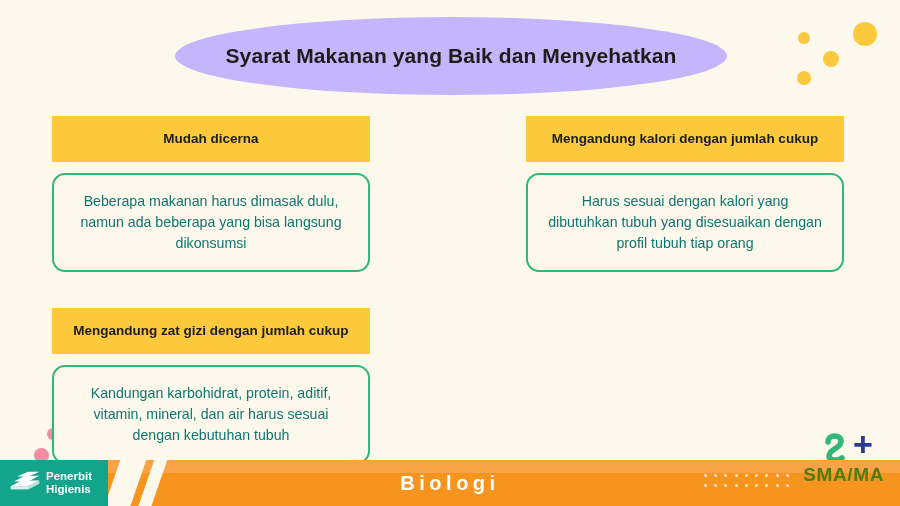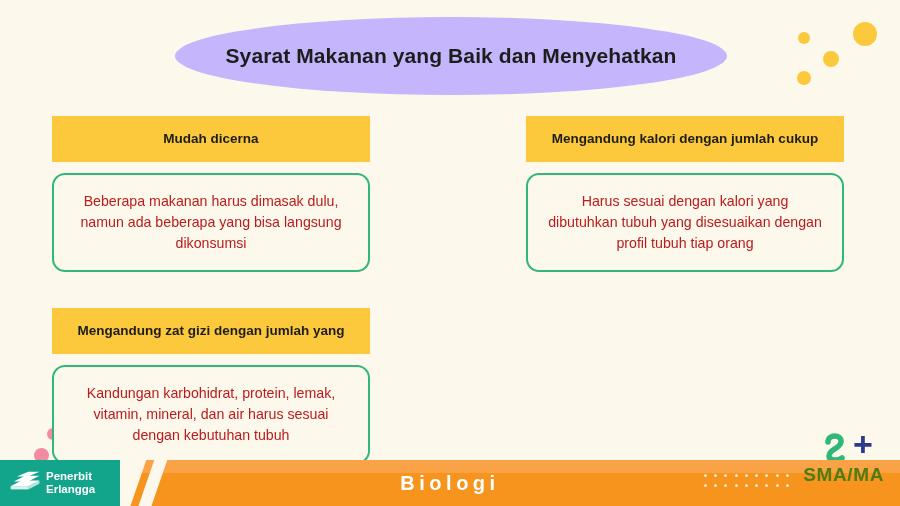--- a/index.html
+++ b/index.html
@@ -90,21 +90,21 @@
     display: flex;
     align-items: center;
     justify-content: center;
   }
 
   .card-body {
     margin-top: 11px;
     border: 2.4px solid #2fb877;
     border-radius: 13px;
     background: #fdf8ec;
-    color: #b91c1c;
+    color: #0f766e;
     font-size: 14.2px;
     line-height: 1.48;
     text-align: center;
     padding: 16px 18px;
     min-height: 82px;
     display: flex;
     align-items: center;
     justify-content: center;
   }
 
@@ -139,21 +139,21 @@
   #footer-slash-2 {
     position: absolute;
     left: 146px; top: -6px;
     width: 13px; height: 60px;
     background: #fdf8ec;
     transform: skewX(-19deg);
   }
   #logo-block {
     position: absolute;
     left: 0; top: 0;
-    width: 120px; height: 46px;
+    width: 108px; height: 46px;
     background: #12a58c;
     display: flex;
     align-items: center;
     padding-left: 9px;
   }
   #logo-icon { width: 32px; height: 24px; flex: 0 0 auto; }
   #logo-words {
     margin-left: 5px;
     color: #ffffff;
     font-size: 11.5px;
@@ -234,22 +234,22 @@
   </div>
 
   <div id="content">
 
     <div class="column">
       <div class="card-block">
         <div class="card-header">Mudah dicerna</div>
         <div class="card-body">Beberapa makanan harus dimasak dulu, namun ada beberapa yang bisa langsung dikonsumsi</div>
       </div>
       <div class="card-block">
-        <div class="card-header">Mengandung zat gizi dengan jumlah yang</div>
-        <div class="card-body">Kandungan karbohidrat, protein, lemak, vitamin, mineral, dan air harus sesuai dengan kebutuhan tubuh</div>
+        <div class="card-header">Mengandung zat gizi dengan jumlah cukup</div>
+        <div class="card-body">Kandungan karbohidrat, protein, aditif, vitamin, mineral, dan air harus sesuai dengan kebutuhan tubuh</div>
       </div>
     </div>
 
     <div class="column">
       <div class="card-block">
         <div class="card-header">Mengandung kalori dengan jumlah cukup</div>
         <div class="card-body">Harus sesuai dengan kalori yang dibutuhkan tubuh yang disesuaikan dengan profil tubuh tiap orang</div>
       </div>
     </div>
 
@@ -292,18 +292,18 @@
         <g fill="#ffffff">
           <path d="M2 19 L16 12 L38 12 L24 19 Z"></path>
           <path d="M2 19 L24 19 L24 23 L2 23 Z" opacity="0.85"></path>
           <path d="M24 19 L38 12 L38 16 L24 23 Z" opacity="0.7"></path>
           <path d="M6 13 L20 6 L38 6 L24 13 Z"></path>
           <path d="M10 7 L24 1 L38 1 L24 7 Z"></path>
         </g>
       </svg>
       <div id="logo-words">
         <div>Penerbit</div>
-        <div>Erlangga</div>
+        <div>Higienis</div>
       </div>
     </div>
   </div>
 
 </div>
 
 </body></html>

